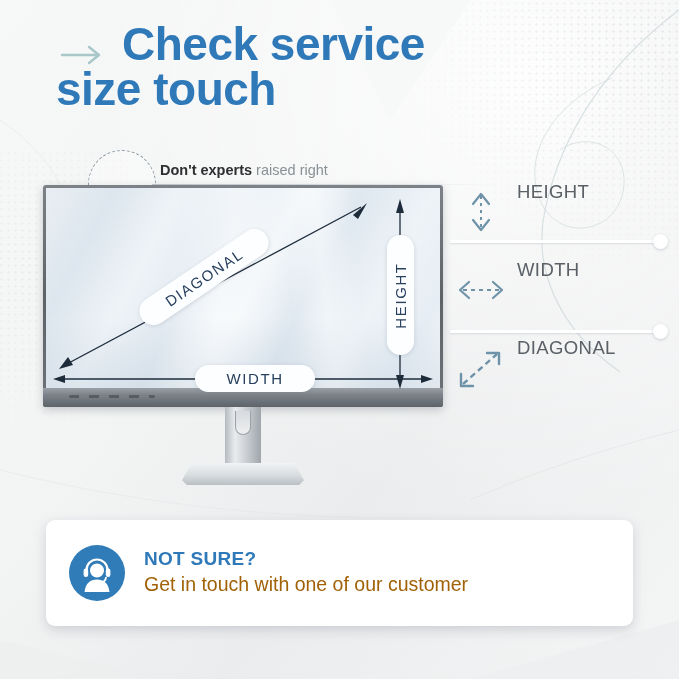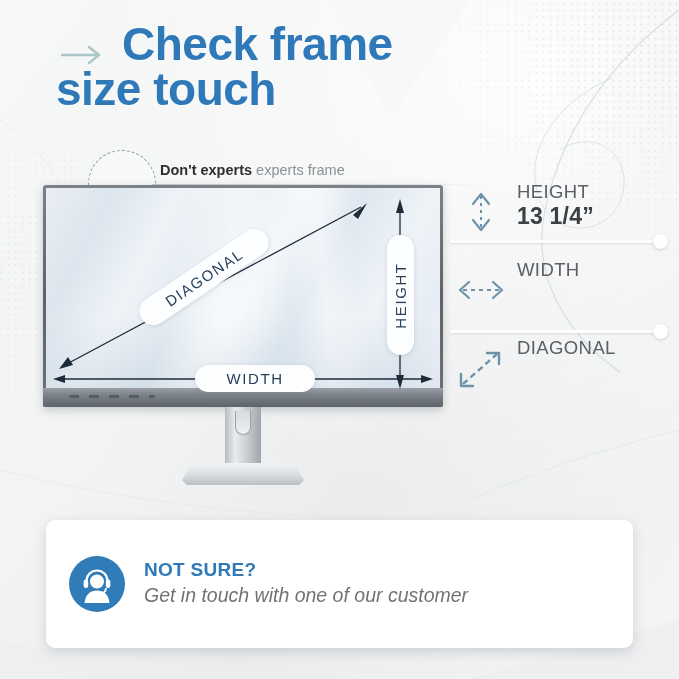--- a/index.html
+++ b/index.html
@@ -233,42 +233,41 @@
     border-radius: 50%;
     box-shadow: 0 1px 3px rgba(150,162,172,0.45);
   }
   .sep-1 { top: 62px; }
   .sep-2 { top: 152px; }
 
   
   .cta {
     position: absolute;
     left: 46px; top: 520px;
-    width: 587px; height: 128px;
+    width: 587px; height: 106px;
     background: #ffffff;
     border-radius: 9px;
     box-shadow: 0 4px 12px rgba(140,150,160,0.35);
     display: flex;
     align-items: center;
     padding: 0 22px;
   }
   .cta-icon { width: 58px; height: 58px; flex: 0 0 58px; margin-right: 18px; }
   .cta-text { padding-bottom: 2px; }
   .cta-title {
     font-size: 19px;
     font-weight: bold;
     color: #2f79b9;
     letter-spacing: 0.3px;
     margin-bottom: 3px;
   }
   .cta-body {
     font-size: 19.5px;
-    color: #737373;
+    color: #a16207;
     line-height: 1.22;
-    font-style: italic;
   }
   .cta-body span { display: block; }
 </style>
 </head>
 <body>
 
 <div id="root">
 
   <div class="bg-dots"></div>
   <div class="bg-dots-2"></div>
@@ -281,29 +280,29 @@
     <path d="M679 620 L 470 679 L 679 679 Z" fill="#eceeef" opacity="0.75"></path>
     <path d="M0 640 L 160 679 L 0 679 Z" fill="#eceeef" opacity="0.6"></path>
     <path d="M330 0 L 470 0 L 390 120 Z" fill="#f6f7f7" opacity="0.8"></path>
   </svg>
 
   <div class="headline-wrap">
     <svg class="headline-arrow" viewBox="0 0 46 22">
       <path d="M2 11 H38 M29 3 L39 11 L29 19" fill="none" stroke="currentColor" stroke-width="2.4" stroke-linecap="round" stroke-linejoin="round"></path>
     </svg>
     <div class="headline">
-      <span class="l1">Check frame</span>
+      <span class="l1">Check service</span>
       <span class="l2">size touch</span>
     </div>
   </div>
 
   <div class="dashed-circle"></div>
   <div class="note-underline"></div>
   <div class="frame-note">
-    <span class="strong">Don't experts</span><span class="light"> experts frame</span>
+    <span class="strong">Don't experts</span><span class="light"> raised right</span>
   </div>
 
   <div class="monitor">
     <div class="bezel">
       <div class="screen">
         <div class="glare"></div>
         <div class="glare2"></div>
         <div class="shade"></div>
       </div>
       <div class="chin">
@@ -360,21 +359,20 @@
   <div class="measures">
 
     <div class="measure-row">
       <svg class="m-icon" viewBox="0 0 52 52">
         <path d="M26 10 L26 42" stroke="currentColor" stroke-width="2" fill="none" stroke-dasharray="3 4"></path>
         <path d="M18 18 L26 8 L34 18" fill="none" stroke="currentColor" stroke-width="2.2" stroke-linecap="round" stroke-linejoin="round"></path>
         <path d="M18 34 L26 44 L34 34" fill="none" stroke="currentColor" stroke-width="2.2" stroke-linecap="round" stroke-linejoin="round"></path>
       </svg>
       <div class="m-text">
         <div class="m-label">HEIGHT</div>
-        <div class="m-value">13 1/4”</div>
       </div>
     </div>
     <div class="m-sep sep-1"></div>
 
     <div class="measure-row">
       <svg class="m-icon" viewBox="0 0 52 52">
         <path d="M8 26 L44 26" stroke="currentColor" stroke-width="2" fill="none" stroke-dasharray="4 4"></path>
         <path d="M14 18 L5 26 L14 34" fill="none" stroke="currentColor" stroke-width="2.2" stroke-linecap="round" stroke-linejoin="round"></path>
         <path d="M38 18 L47 26 L38 34" fill="none" stroke="currentColor" stroke-width="2.2" stroke-linecap="round" stroke-linejoin="round"></path>
       </svg>

